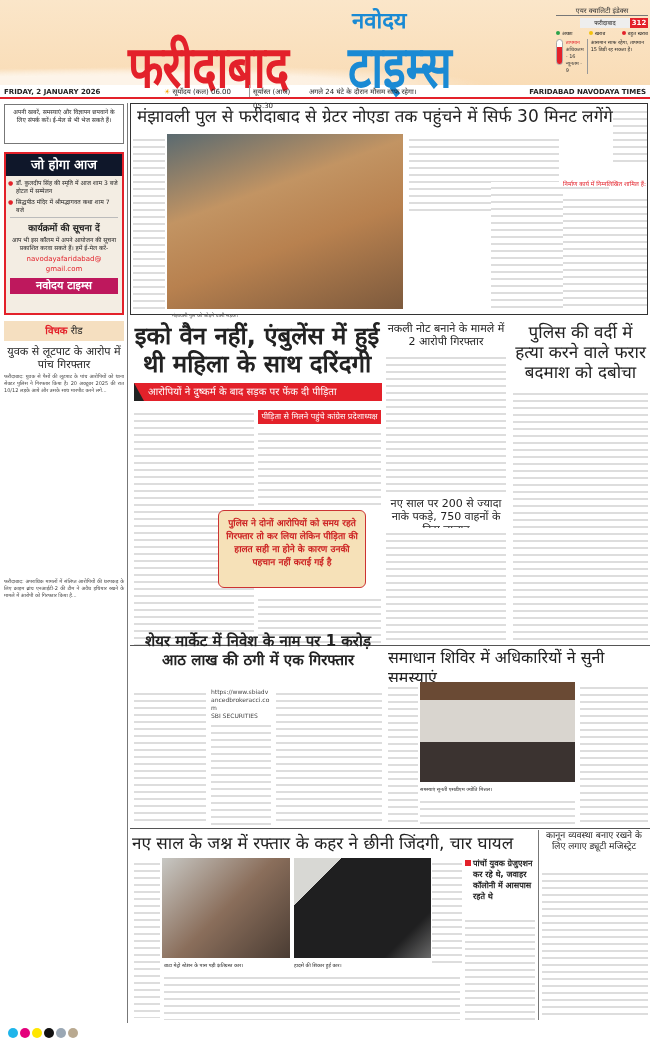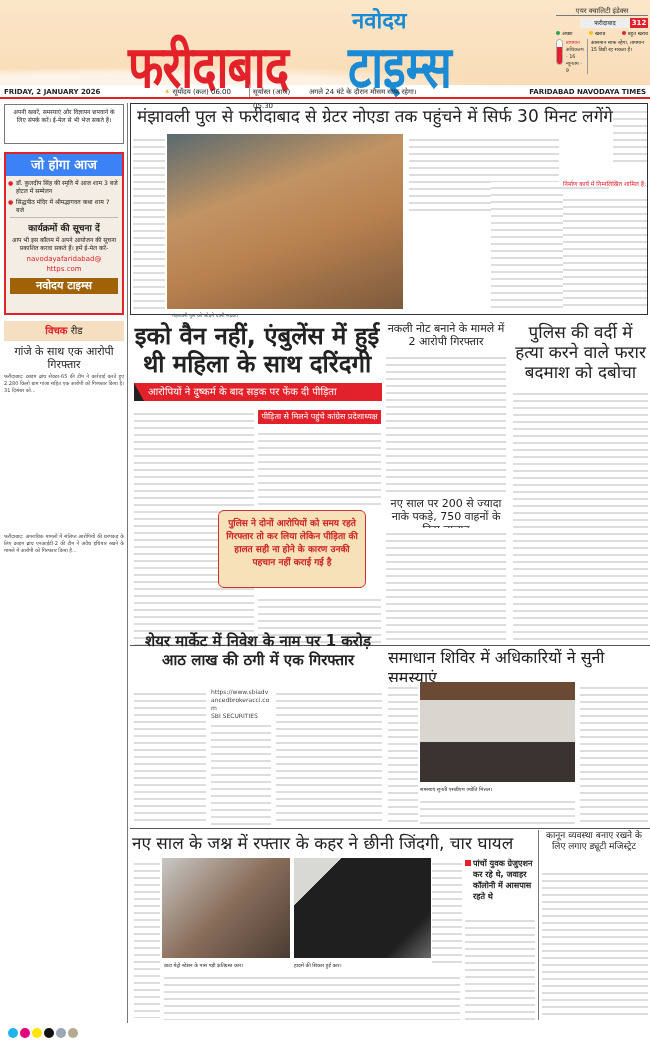--- a/index.html
+++ b/index.html
@@ -23,28 +23,28 @@
   .forecast { font-size: 5px; line-height: 7px; padding-left: 3px; }
   .dateline { position: absolute; left: 0; top: 85px; width: 650px; height: 14px; border-bottom: 2px solid #e3212a; font-size: 7px; line-height: 14px; display: flex; padding: 0 4px; }
   .dateline .date { width: 160px; font-weight: bold; }
   .dateline .sun { width: 85px; }
   .dateline .sunset { width: 60px; border-left: 1px solid #999; padding-left: 3px; }
   .dateline .weather-note { flex: 1; }
   .dateline .paper { font-weight: bold; }
   .sidebar { position: absolute; left: 4px; top: 104px; width: 120px; }
   .notice { border: 1px solid #777; padding: 3px; font-size: 6px; line-height: 8px; text-align: center; height: 40px; }
   .event-box { margin-top: 8px; border: 2px solid #e3212a; background: #f3ede3; height: 163px; }
-  .event-head { background: #3b82f6; color: #fff; font-weight: bold; font-size: 13px; text-align: center; height: 22px; line-height: 22px; }
+  .event-head { background: #0f172a; color: #fff; font-weight: bold; font-size: 13px; text-align: center; height: 22px; line-height: 22px; }
   .event-item { font-size: 6px; line-height: 8px; padding: 3px 4px 0 10px; position: relative; }
   .event-item::before { content: "●"; color: #e3212a; position: absolute; left: 2px; }
   .event-divider { border-top: 1px solid #bbb; margin: 3px 4px; }
   .event-sub-h { font-weight: bold; font-size: 9px; text-align: center; }
   .event-sub { font-size: 6px; text-align: center; line-height: 8px; padding: 2px; }
   .event-email { color: #e3212a; font-size: 7px; text-align: center; line-height: 10px; }
-  .event-logo { background: #a16207; color: #fff; font-weight: bold; text-align: center; font-size: 11px; margin: 4px; height: 16px; line-height: 16px; }
+  .event-logo { background: #be185d; color: #fff; font-weight: bold; text-align: center; font-size: 11px; margin: 4px; height: 16px; line-height: 16px; }
   .quick { margin-top: 6px; background: #f5dfc0; height: 20px; text-align: center; font-size: 10px; line-height: 20px; }
   .quick b { color: #e3212a; }
   .brief h4 { font-size: 11px; text-align: center; font-weight: normal; line-height: 13px; margin: 4px 0 2px; }
   .brief p { font-size: 5px; line-height: 7px; color: #444; text-align: justify; }
   .main-story { position: absolute; left: 130px; top: 103px; width: 518px; height: 212px; border: 1px solid #333; }
   .main-h { font-size: 17px; line-height: 20px; padding: 2px 6px; white-space: nowrap; }
   .main-photo { position: absolute; left: 36px; top: 30px; width: 236px; height: 175px; background: linear-gradient(160deg, #5a6a70 0%, #c29463 35%, #b8814f 60%, #7d5a3d 100%); }
   .main-caption { position: absolute; left: 40px; top: 213px; font-size: 5px; color: #444; }
   .text-col { position: absolute; font-size: 5px; line-height: 7px; color: #555; text-align: justify; overflow: hidden; background: repeating-linear-gradient(#fff 0 5px, #ddd 5px 7px); }
   .red-box { position: absolute; left: 360px; top: 28px; width: 118px; height: 46px; background: #e3212a; color: #fff; text-align: center; font-size: 13px; line-height: 18px; padding-top: 4px; }
@@ -117,27 +117,27 @@
 <div class="sidebar">
   <div class="notice">अपनी खबरें, समस्याएं और विज्ञापन छपवाने के लिए संपर्क करें। ई-मेल से भी भेज सकते हैं।</div>
   <div class="event-box">
     <div class="event-head">जो होगा आज</div>
     <div class="event-item">डॉ. कुलदीप सिंह की स्मृति में आज शाम 3 बजे होटल में सम्मेलन</div>
     <div class="event-item">सिद्धपीठ मंदिर में श्रीमद्भागवत कथा शाम 7 बजे</div>
     <div class="event-divider"></div>
     <div class="event-sub-h">कार्यक्रमों की सूचना दें</div>
     <div class="event-sub">आप भी इस कॉलम में अपने आयोजन की सूचना प्रकाशित करवा सकते हैं। हमें ई-मेल करें-</div>
     <div class="event-email">navodayafaridabad@</div>
-    <div class="event-email">https.com</div>
+    <div class="event-email">gmail.com</div>
     <div class="event-logo">नवोदय टाइम्स</div>
   </div>
   <div class="quick"><b>विचक</b> <span>रीड</span></div>
   <div class="brief">
-    <h4>गांजे के साथ एक आरोपी गिरफ्तार</h4>
-    <p style="height:160px;overflow:hidden">फरीदाबाद: क्राइम ब्रांच सेक्टर-65 की टीम ने कार्रवाई करते हुए 2.280 किलो ग्राम गांजा सहित एक आरोपी को गिरफ्तार किया है। 31 दिसंबर को...</p>
+    <h4>युवक से लूटपाट के आरोप में पांच गिरफ्तार</h4>
+    <p style="height:205px;overflow:hidden">फरीदाबाद: युवक से पैसों की लूटपाट के पांच आरोपियों को थाना सेक्टर पुलिस ने गिरफ्तार किया है। 20 अक्टूबर 2025 की रात 10/12 लड़के आये और उसके साथ मारपीट करने लगे...</p>
   </div>
   <div class="brief">
     <p>फरीदाबाद: अपराधिक मामलों में संलिप्त आरोपियों की धरपकड़ के लिए क्राइम ब्रांच एनआईटी-2 की टीम ने अवैध हथियार रखने के मामले में आरोपी को गिरफ्तार किया है...</p>
   </div>
 </div>
 
 <div class="main-story">
   <div class="main-h">मंझावली पुल से फरीदाबाद से ग्रेटर नोएडा तक पहुंचने में सिर्फ 30 मिनट लगेंगे</div>
   <div class="text-col" style="left:2px;top:30px;width:32px;height:175px"></div>
   <div class="main-photo"></div>

